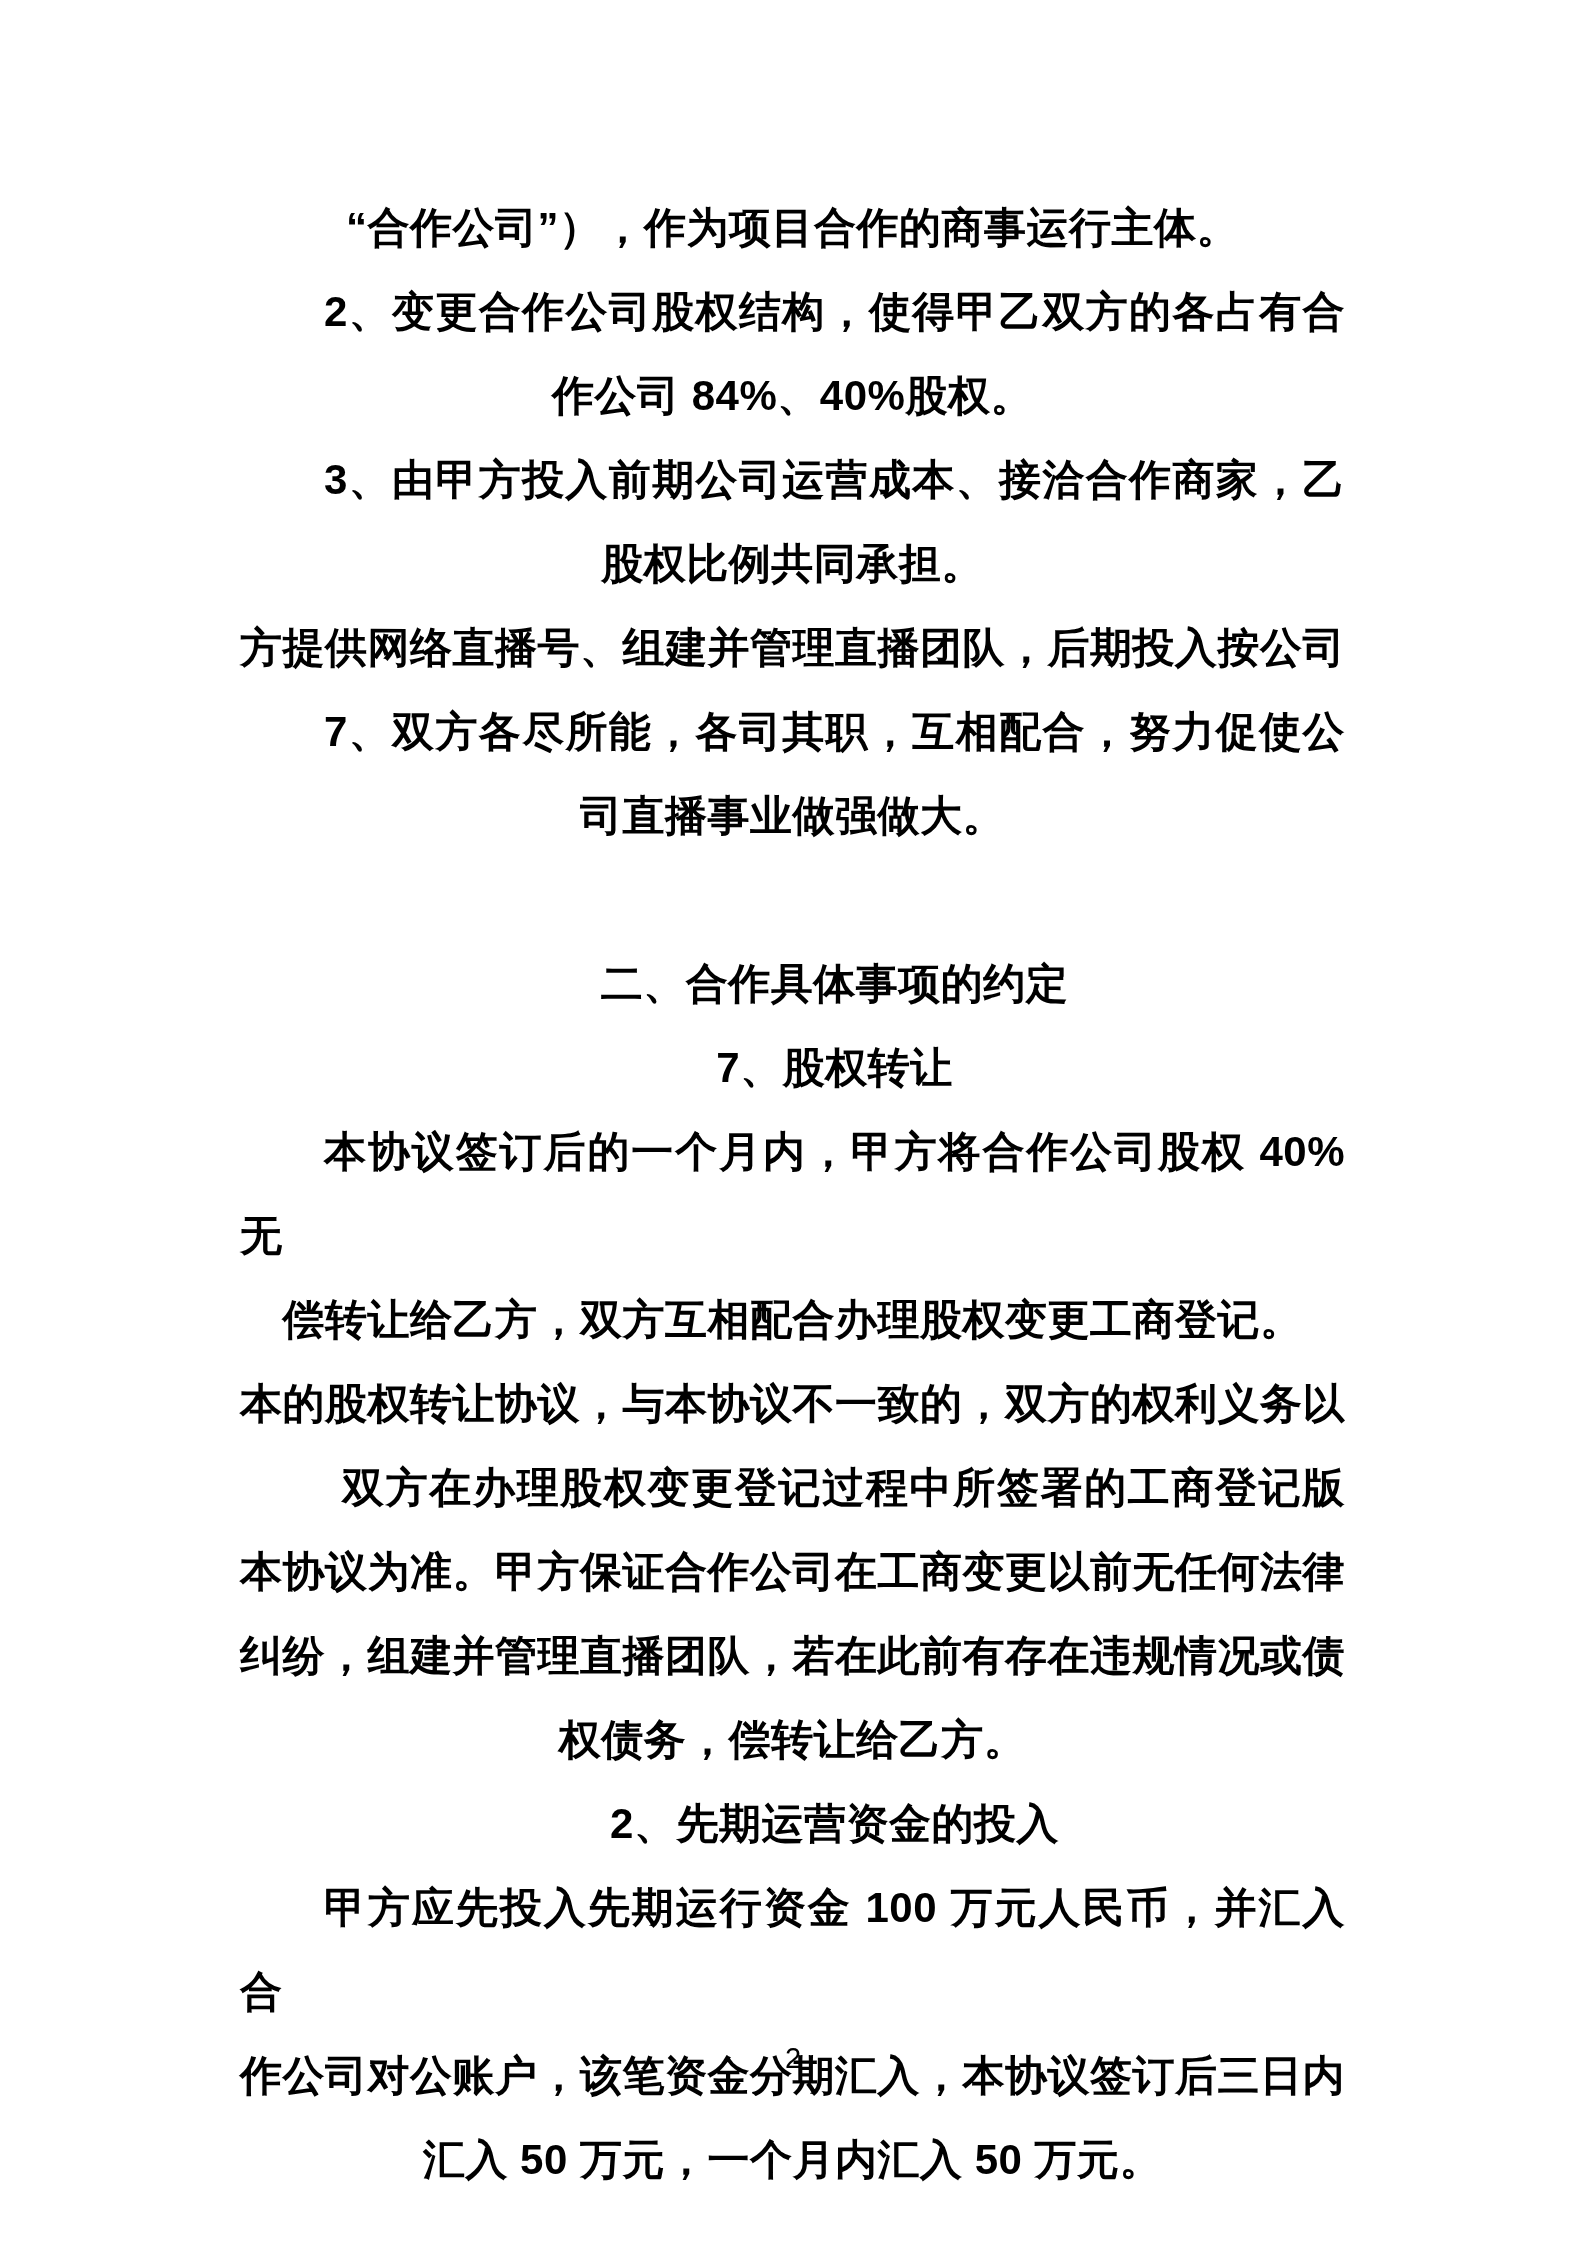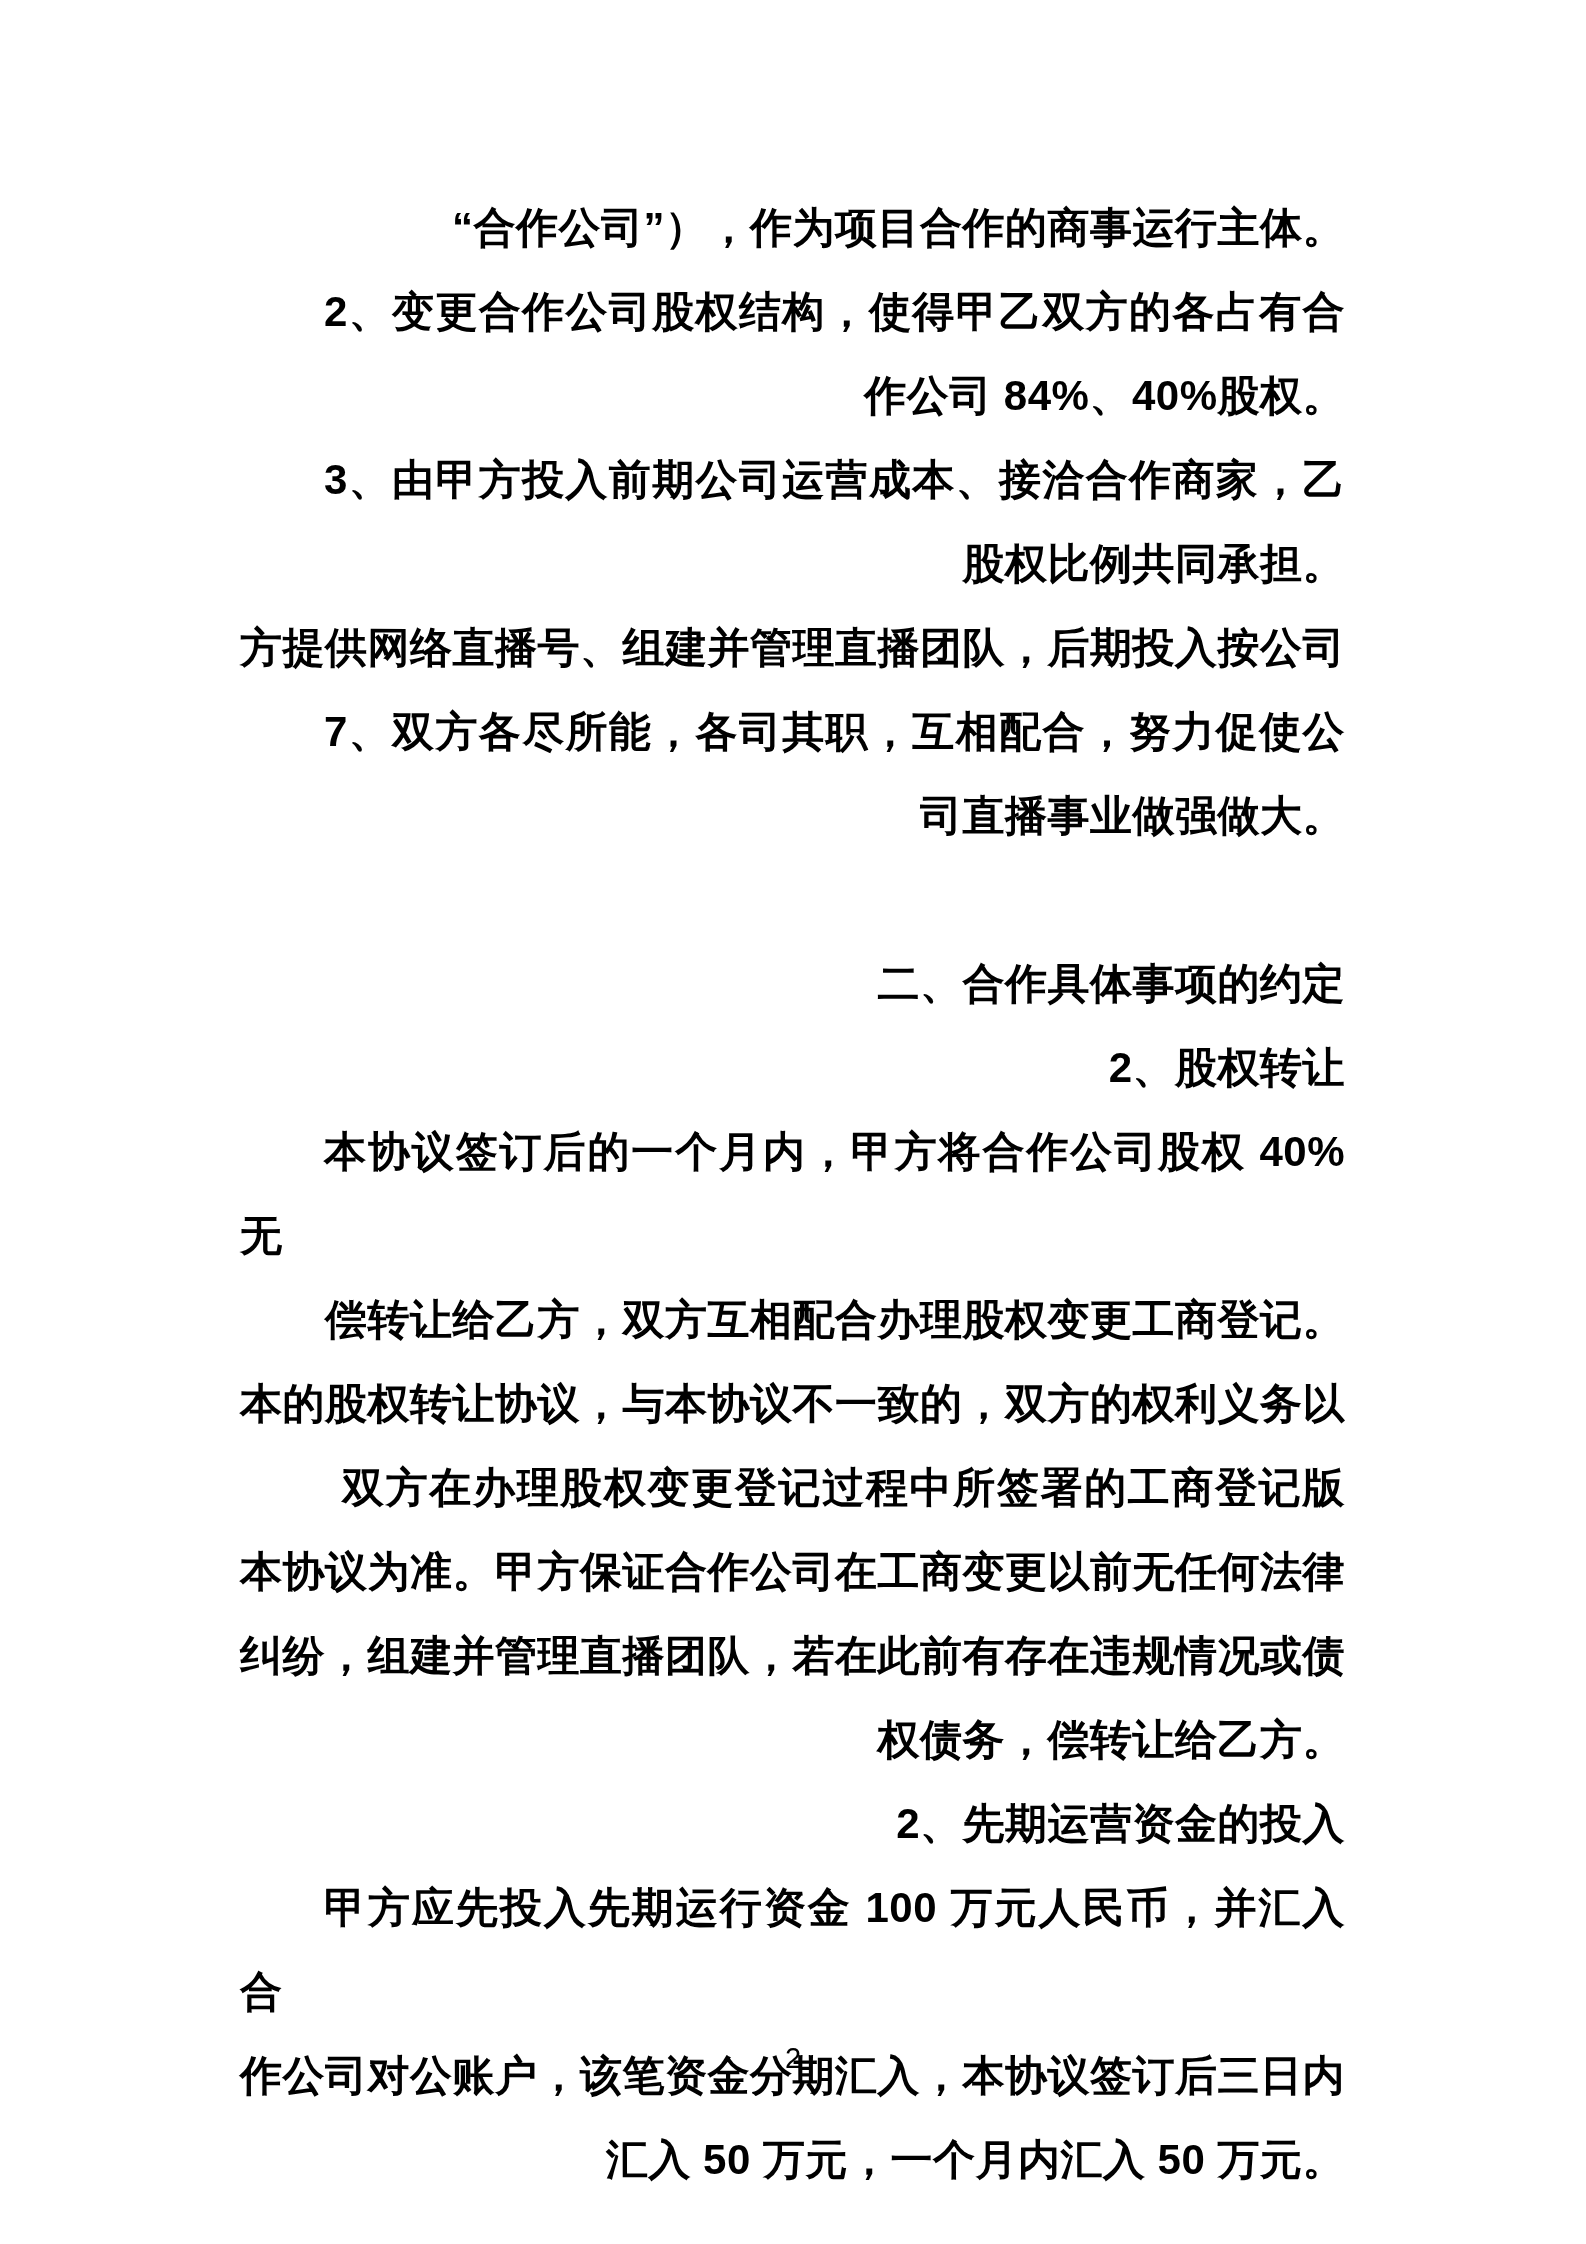--- a/index.html
+++ b/index.html
@@ -22,21 +22,21 @@
     width: 1105px;
     color: #000000;
     font-size: 42px;
     line-height: 84px;
     font-weight: 700;
     letter-spacing: 0.5px;
   }
   .ln {
     margin: 0;
     white-space: nowrap;
-    text-align: right;
+    text-align: center;
   }
   
   .jf {
     white-space: normal;
     text-align: justify;
     text-align-last: justify;
   }
   
   .ind { text-indent: 84px; }
   
@@ -62,21 +62,21 @@
   <div class="content">
     <p class="ln">“合作公司”），作为项目合作的商事运行主体。</p>
     <p class="ln ind jf">2、变更合作公司股权结构，使得甲乙双方的各占有合</p>
     <p class="ln">作公司 84%、40%股权。</p>
     <p class="ln ind jf">3、由甲方投入前期公司运营成本、接洽合作商家，乙</p>
     <p class="ln">股权比例共同承担。</p>
     <p class="ln jf">方提供网络直播号、组建并管理直播团队，后期投入按公司</p>
     <p class="ln ind jf">7、双方各尽所能，各司其职，互相配合，努力促使公</p>
     <p class="ln">司直播事业做强做大。</p>
     <p class="ln ind gap-before">二、合作具体事项的约定</p>
-    <p class="ln ind">2、股权转让</p>
+    <p class="ln ind">7、股权转让</p>
     <p class="ln ind jf">本协议签订后的一个月内，甲方将合作公司股权 40%无</p>
     <p class="ln">偿转让给乙方，双方互相配合办理股权变更工商登记。</p>
     <p class="ln jf">本的股权转让协议，与本协议不一致的，双方的权利义务以</p>
     <p class="ln ind-lg jf">双方在办理股权变更登记过程中所签署的工商登记版</p>
     <p class="ln jf">本协议为准。甲方保证合作公司在工商变更以前无任何法律</p>
     <p class="ln jf">纠纷，组建并管理直播团队，若在此前有存在违规情况或债</p>
     <p class="ln">权债务，偿转让给乙方。</p>
     <p class="ln ind">2、先期运营资金的投入</p>
     <p class="ln ind jf">甲方应先投入先期运行资金 100 万元人民币，并汇入合</p>
     <p class="ln jf">作公司对公账户，该笔资金分期汇入，本协议签订后三日内</p>

